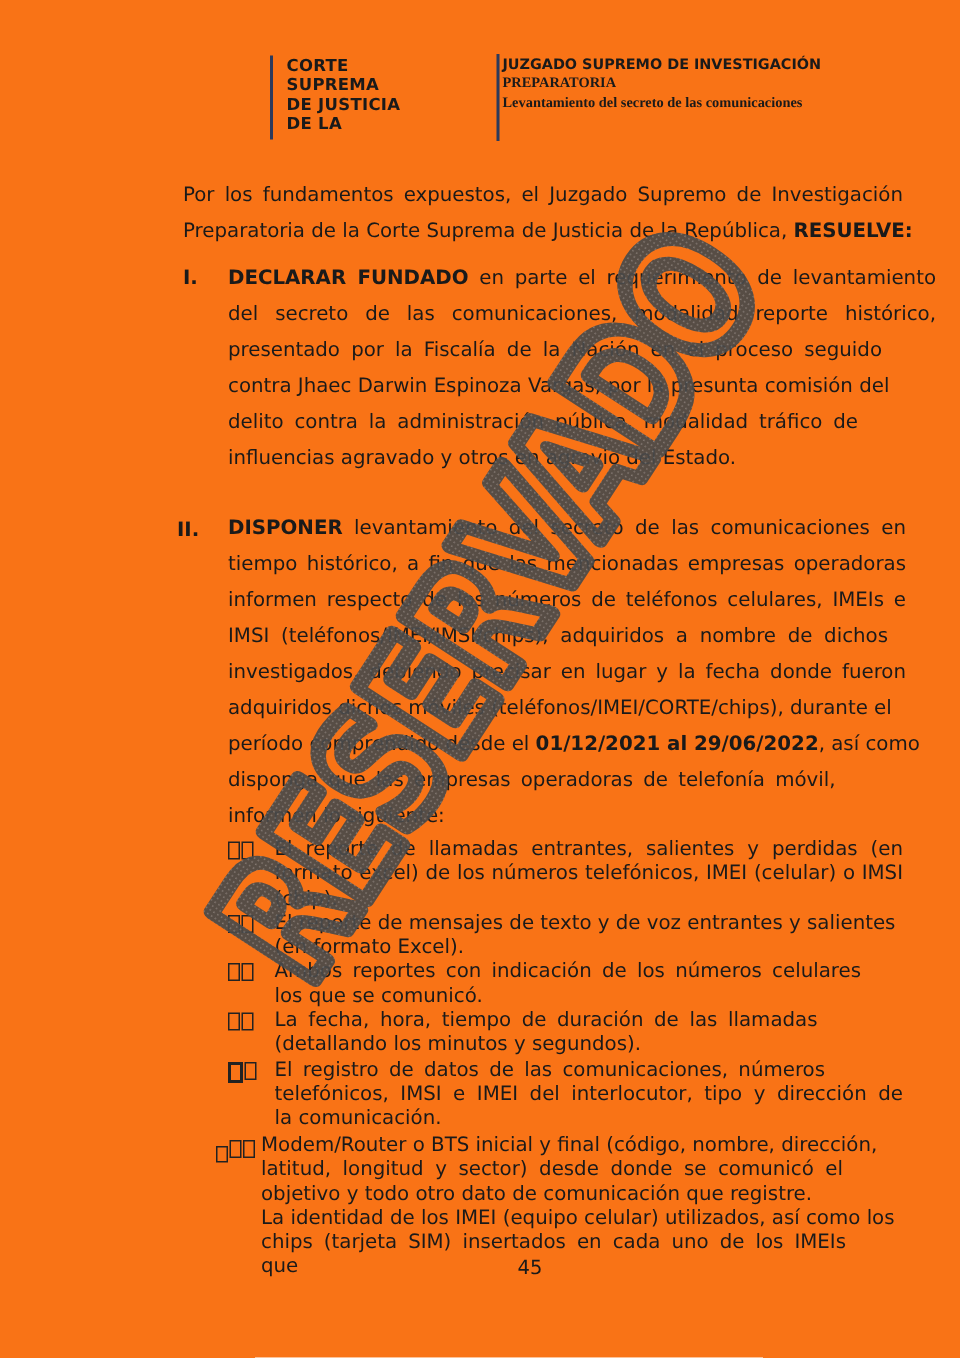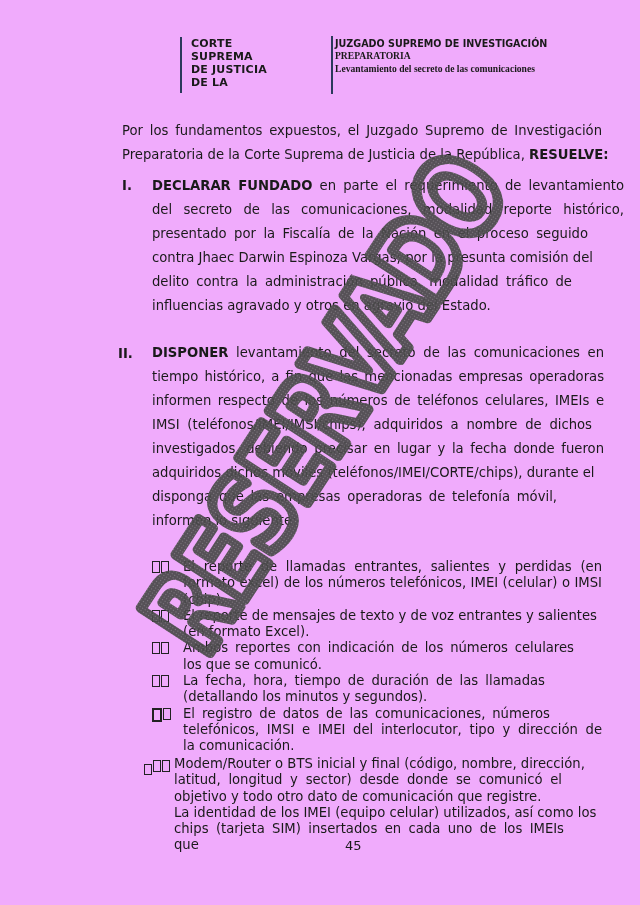--- a/index.html
+++ b/index.html
@@ -1,18 +1,18 @@
 <!DOCTYPE html>
 <html><head>
 <meta charset="utf-8">
 <style>
   html, body { margin: 0; padding: 0; background: #ffffff; }
   body { width: 640px; height: 905px; position: relative; overflow: hidden;
          font-family: "DejaVu Sans", sans-serif; color: #1a1a1a; }
-  .page { position: absolute; left: 0; top: 0; width: 640px; height: 905px; background: #f0abfc; }
+  .page { position: absolute; left: 0; top: 0; width: 640px; height: 905px; background: #f97316; }
 
   
   .hdr-left { position: absolute; left: 180px; top: 37px; height: 56px; border-left: 2px solid #2b3a5c; padding-left: 9px; }
   .hdr-left div { font-weight: bold; font-size: 11px; line-height: 13px; letter-spacing: 0.2px; }
   .hdr-right { position: absolute; left: 331px; top: 36px; height: 58px; border-left: 2px solid #2b3a5c; padding-left: 2px; }
   .hdr-right div { font-weight: bold; font-size: 9.6px; line-height: 15px; }
   .hdr-right div.l3 { line-height: 10px; font-family: Liberation Serif, serif; }
 
   .para { position: absolute; left: 122px; width: 480px; font-size: 13.2px; line-height: 24px; text-align: justify; }
   .para .ln { display: block; white-space: nowrap; }
@@ -72,20 +72,21 @@
   </div>
 
   <div class="numeral" style="left:118px; top:346px;">II.</div>
   <div class="section" style="top:341px; width:452px;">
     <span class="ln j"><b>DISPONER</b><span>  levantamiento del secreto de las comunicaciones en</span></span>
     <span class="ln j">tiempo histórico, a fin que las mencionadas empresas operadoras</span>
     <span class="ln j">informen respecto de los números de teléfonos celulares, IMEIs e</span>
     <span class="ln j" style="width:440px">IMSI (teléfonos/IMEI/IMSI/chips), adquiridos a nombre de dichos</span>
     <span class="ln j">investigados, debiendo precisar en lugar y la fecha donde fueron</span>
     <span class="ln j" style="width:438px">adquiridos dichos móviles (teléfonos/IMEI/CORTE/chips), durante el</span>
+    <span class="ln"><span>período comprendido desde el  </span><b>01/12/2021 al 29/06/2022</b><span>, así como</span></span>
     <span class="ln j" style="width:405px">disponga que las empresas operadoras de telefonía móvil,</span>
     <span class="ln">informen lo siguiente:</span>
   </div>
 
   <div class="bullets" style="top:559px;">
     <div class="bl">
       <span class="box"><span class="box-glyph"></span><span class="box-glyph"></span></span>
       <span class="ln j">El reporte de llamadas entrantes, salientes y perdidas (en</span>
       <span class="ln j">formato excel) de los números telefónicos, IMEI (celular) o IMSI</span>
       <span class="ln">(chip).</span>

